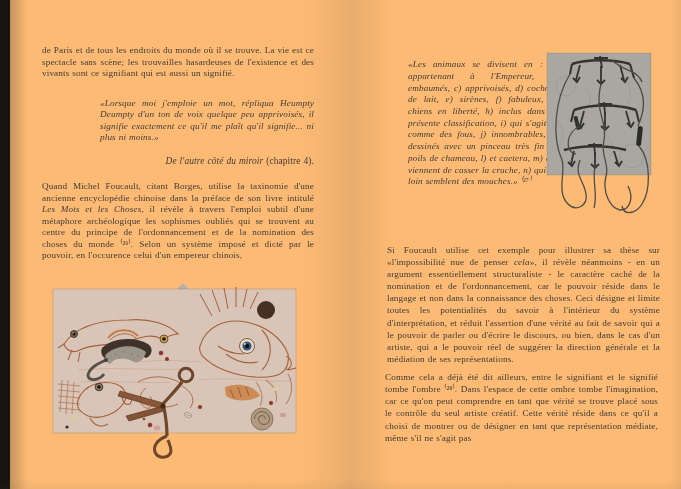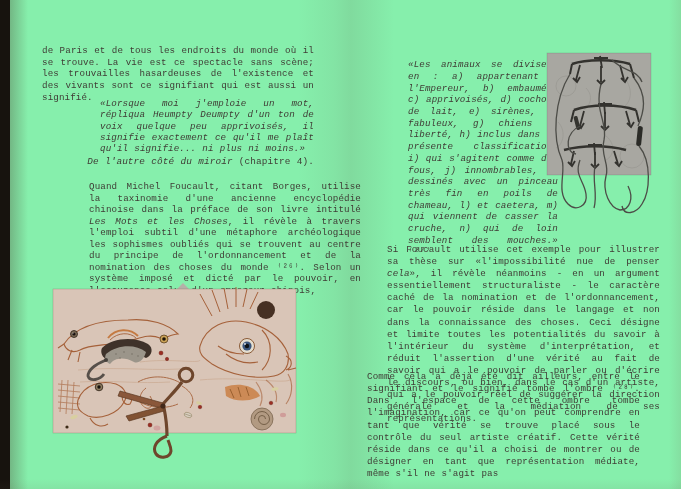--- a/index.html
+++ b/index.html
@@ -1,41 +1,41 @@
 <!DOCTYPE html>
 <html><head>
 <meta charset="utf-8">
 <style>
   html,body{margin:0;padding:0;background:#dedbd4;}
   .book{
     position:relative;width:681px;height:489px;overflow:hidden;
-    background:#86efac;
-    font-family:Liberation Mono, monospace;
+    background:#fdba74;
+    font-family:Liberation Serif, serif;
     color:#3f3c35;
   }
   .overlay{position:absolute;top:0;height:100%;pointer-events:none;}
   .spine-strip{left:0;width:10px;background:#17130e;}
   .spine-fade{left:10px;width:18px;background:linear-gradient(90deg,rgba(70,55,40,.30),rgba(70,55,40,0));}
   .gutter-shadow{left:298px;width:96px;background:linear-gradient(90deg,rgba(0,0,0,0) 0%,rgba(90,80,62,.07) 38%,rgba(90,80,62,.13) 55%,rgba(0,0,0,0) 100%);}
   .right-edge-shade{right:0;width:12px;background:linear-gradient(270deg,rgba(120,104,78,.12),rgba(0,0,0,0));}
   .bottom-shade{left:0;top:auto;bottom:0;width:100%;height:10px;background:linear-gradient(0deg,rgba(100,90,70,.08),rgba(0,0,0,0));}
 
   .txt{
     position:absolute;text-align:justify;
     font-size:9.2px;line-height:11.6px;
     letter-spacing:.12px;word-spacing:.45px;
   }
   .lp-open{left:42px;top:36px;width:272px;}
   .lp-quote{left:100px;top:89px;width:214px;line-height:11.3px;font-style:italic;}
   .lp-attrib{left:42px;top:147px;width:272px;text-align:right;font-size:9.4px;}
   .lp-attrib .title{font-style:italic;}
-  .lp-para2{left:42px;top:172px;width:272px;line-height:11.5px;margin-left:47px;}
+  .lp-para2{left:42px;top:172px;width:272px;line-height:11.5px;}
   .rp-quote{left:408px;top:50px;width:150px;line-height:11.7px;font-style:italic;}
   .rp-para1{left:387px;top:222px;width:273px;line-height:12.1px;margin-top:22px;}
-  .rp-para2{left:367px;top:362px;width:273px;line-height:12.1px;}
+  .rp-para2{left:385px;top:362px;width:273px;line-height:12.1px;}
   i{font-style:italic;}
 
   .collage-wrap{position:absolute;left:50px;top:282px;width:250px;height:180px;}
   .photo-wrap{position:absolute;left:546px;top:52px;width:110px;height:168px;}
   svg{display:block;}
 </style>
 </head>
 <body>
 
 <div class="book">

